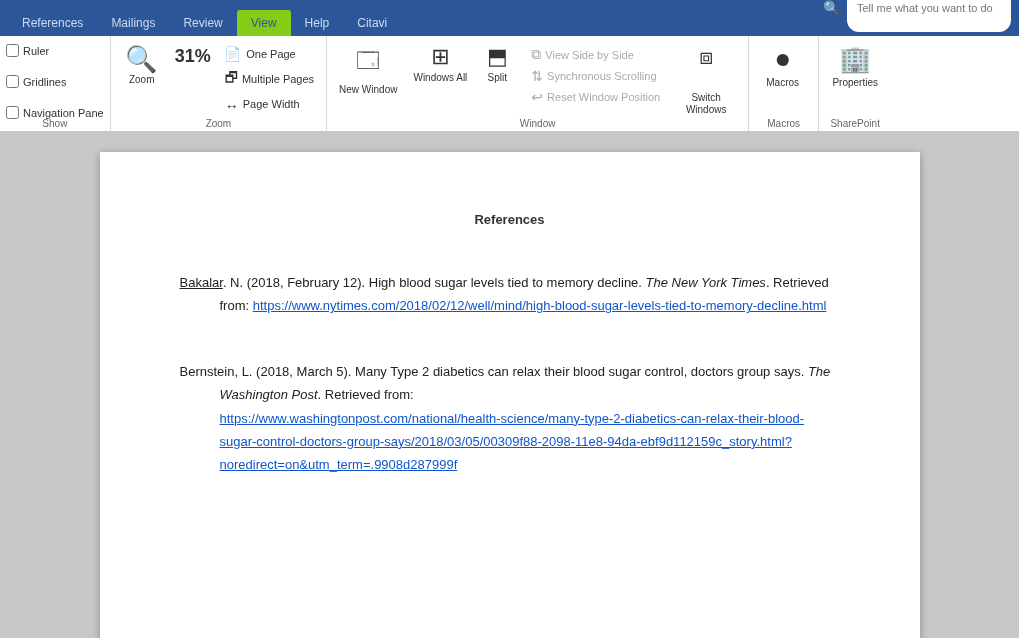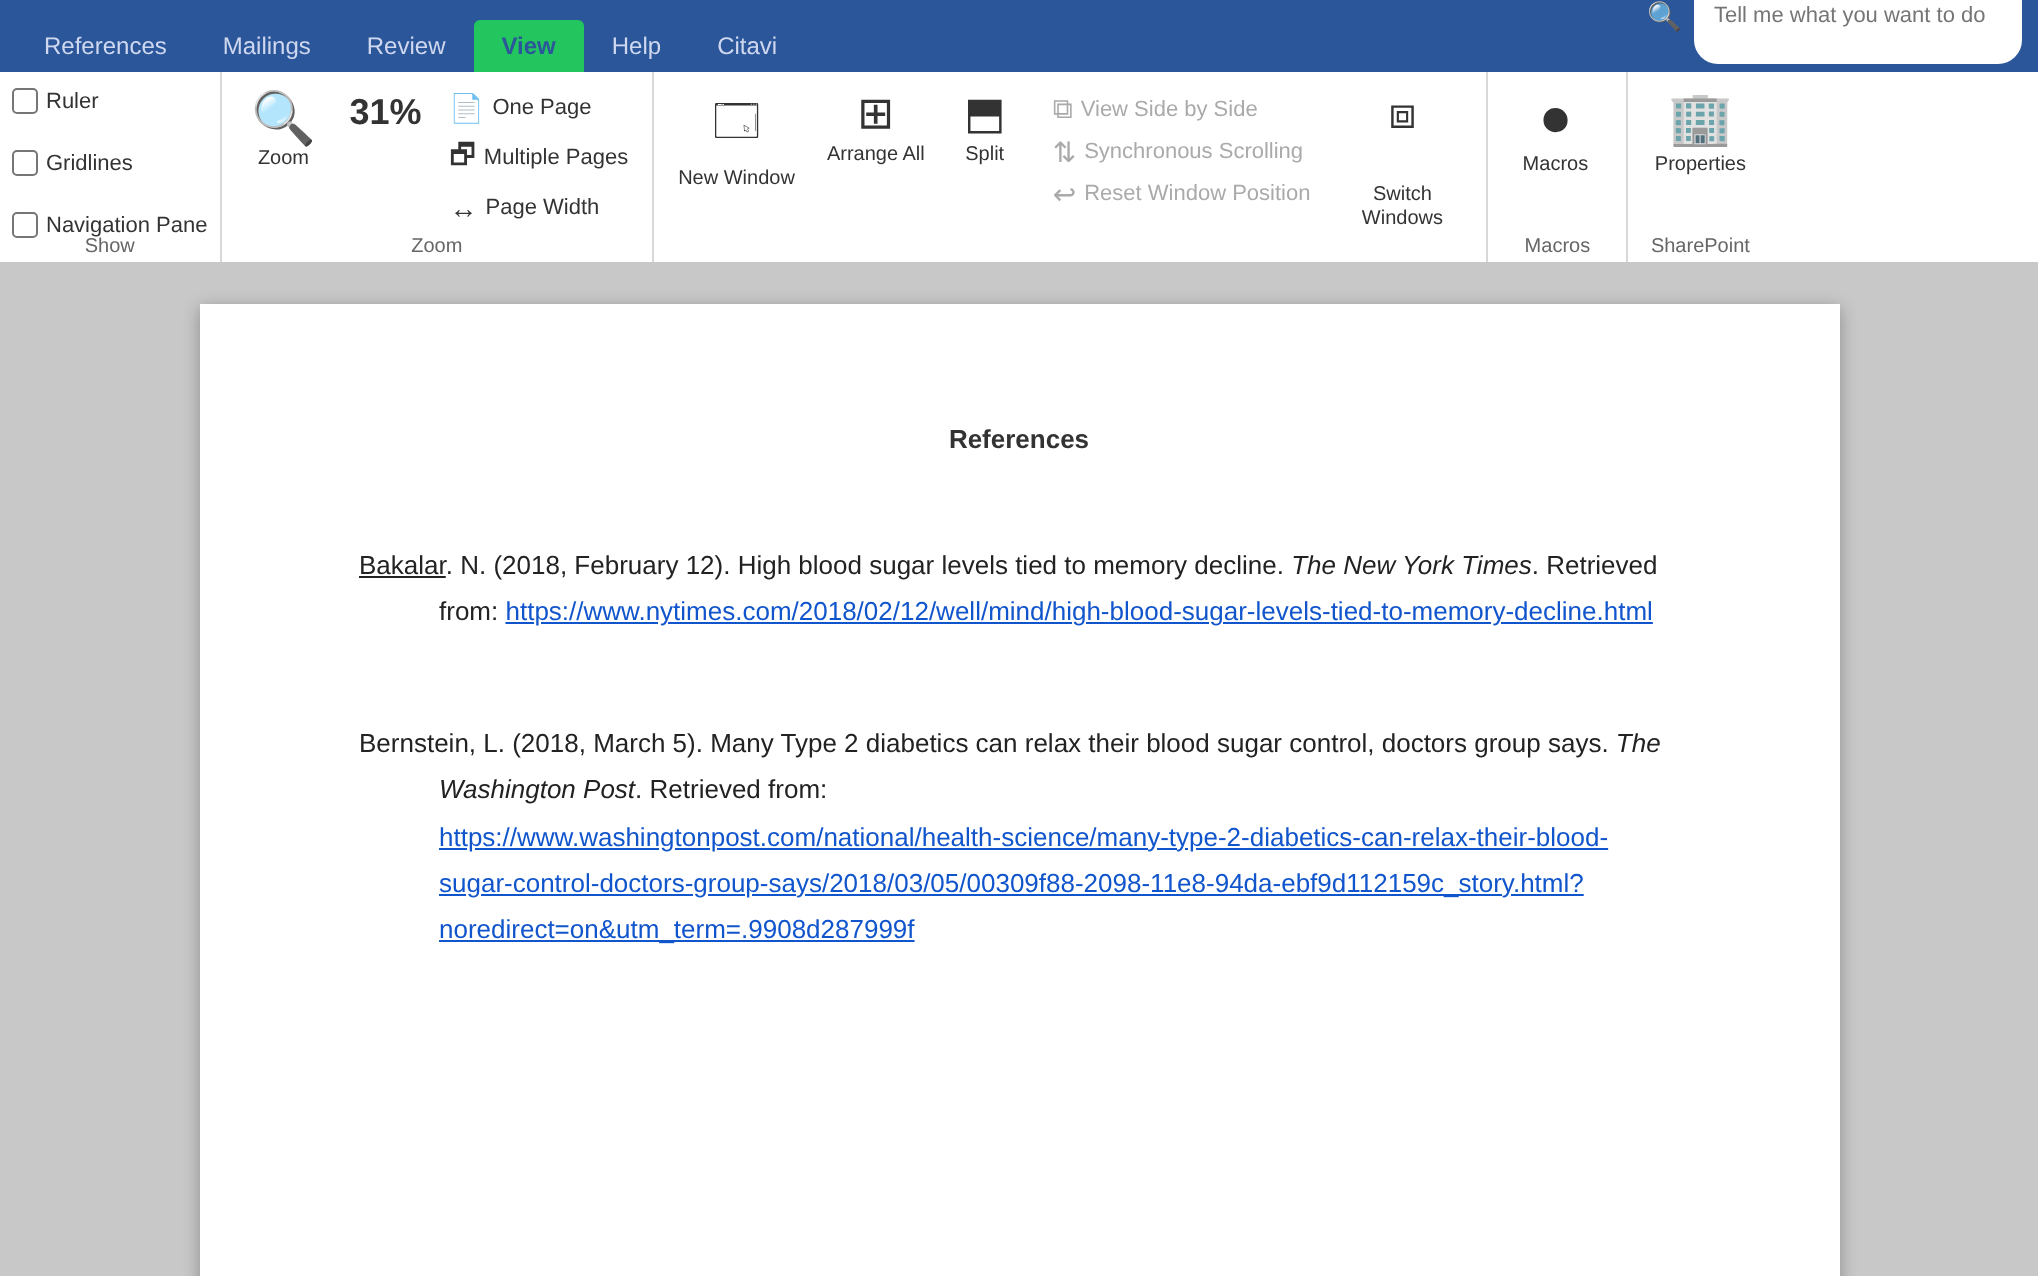--- a/index.html
+++ b/index.html
@@ -3,21 +3,21 @@
   <meta charset="utf-8">
   <style>
     * { margin: 0; padding: 0; box-sizing: border-box; }
     body { font-family: 'Segoe UI', Arial, sans-serif; font-size: 12px; background: #c8c8c8; overflow: hidden; }
 
     
     .ribbon { background: #2b579a; color: white; user-select: none; }
 
     .tab-bar { display: flex; align-items: flex-end; padding: 0 8px; height: 36px; }
     .tab { padding: 6px 14px; font-size: 12px; cursor: pointer; color: #d0d8f0; border-radius: 3px 3px 0 0; }
-    .tab.active { background: #22c55e; color: #2b579a; font-weight: 700; }
+    .tab.active { background: #84cc16; color: #2b579a; font-weight: 400; }
 
     .ribbon-content { background: white; border-bottom: 1px solid #c8c8c8; display: flex; align-items: stretch; height: 96px; }
 
     .ribbon-group { display: flex; flex-direction: column; align-items: flex-start; border-right: 1px solid #d8d8d8; padding: 4px 6px 2px 6px; min-width: 60px; position: relative; }
     .ribbon-group-label { position: absolute; bottom: 2px; left: 0; right: 0; text-align: center; font-size: 10px; color: #666; }
     .ribbon-group-items { display: flex; align-items: flex-start; flex: 1; gap: 2px; padding-bottom: 14px; }
 
     .ribbon-btn { display: flex; flex-direction: column; align-items: center; justify-content: center; padding: 4px 6px; cursor: pointer; border-radius: 3px; min-width: 44px; font-size: 10px; color: #333; text-align: center; gap: 2px; }
     .ribbon-btn .icon { font-size: 22px; line-height: 1; }
     .ribbon-btn .label { font-size: 10px; line-height: 1.2; max-width: 60px; }
@@ -120,21 +120,21 @@
 
       <div style="display:flex;flex-direction:column;gap:2px;padding-bottom:0;">
         <div class="ribbon-btn" style="flex-direction:column;align-items:center;min-width:50px;padding-top:4px;">
           <div style="font-size:22px;">🗔</div>
           <div class="label">New Window</div>
         </div>
       </div>
       <div style="display:flex;flex-direction:column;gap:2px;">
         <div class="ribbon-btn" style="flex-direction:column;align-items:center;min-width:50px;padding-top:4px;">
           <div style="font-size:22px;">⊞</div>
-          <div class="label">Arrange All</div>
+          <div class="label">Windows All</div>
         </div>
       </div>
       <div style="display:flex;flex-direction:column;gap:2px;">
         <div class="ribbon-btn" style="flex-direction:column;align-items:center;min-width:40px;padding-top:4px;">
           <div style="font-size:22px;">⬒</div>
           <div class="label">Split</div>
         </div>
       </div>
 
       <div class="ribbon-stacked" style="padding-left:4px;">
@@ -152,20 +152,21 @@
         </div>
       </div>
 
       <div style="display:flex;flex-direction:column;gap:2px;">
         <div class="ribbon-btn" style="flex-direction:column;align-items:center;min-width:54px;padding-top:4px;">
           <div style="font-size:22px;">⧈</div>
           <div class="label" style="text-align:center;margin-top:20px;">Switch Windows</div>
         </div>
       </div>
     </div>
+    <div class="ribbon-group-label">Window</div>
   </div>
 
   <div class="ribbon-group" style="min-width:70px;">
     <div class="ribbon-group-items">
       <div class="ribbon-btn" style="min-width:55px;padding-top:4px;">
         <div style="font-size:26px;">⏺</div>
         <div class="label">Macros</div>
       </div>
     </div>
     <div class="ribbon-group-label">Macros</div>

